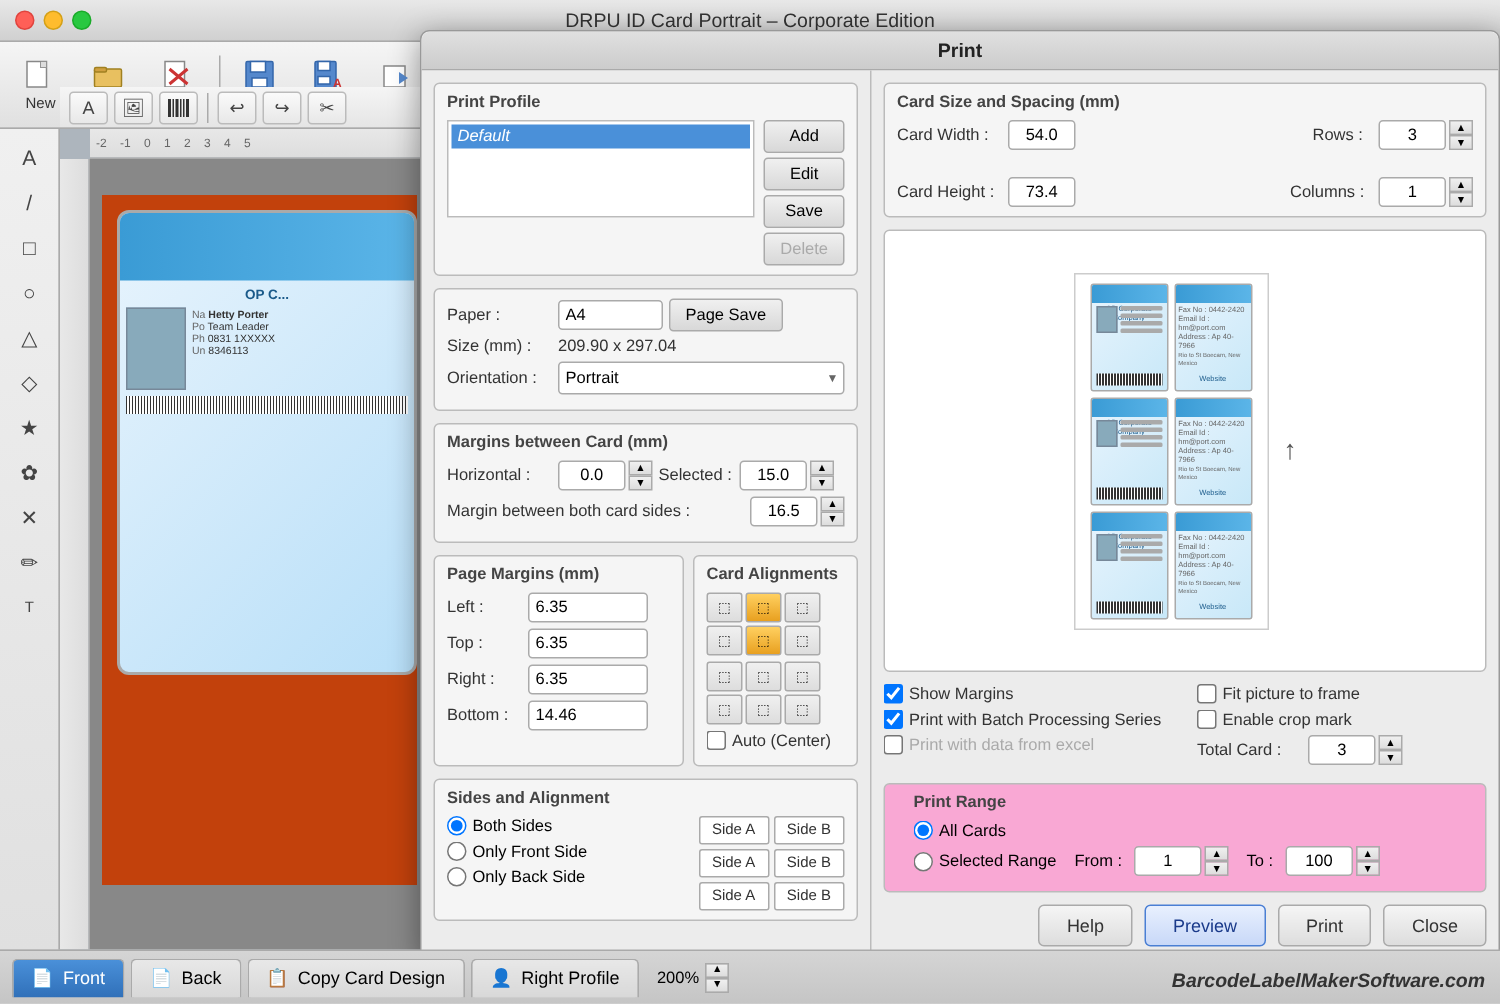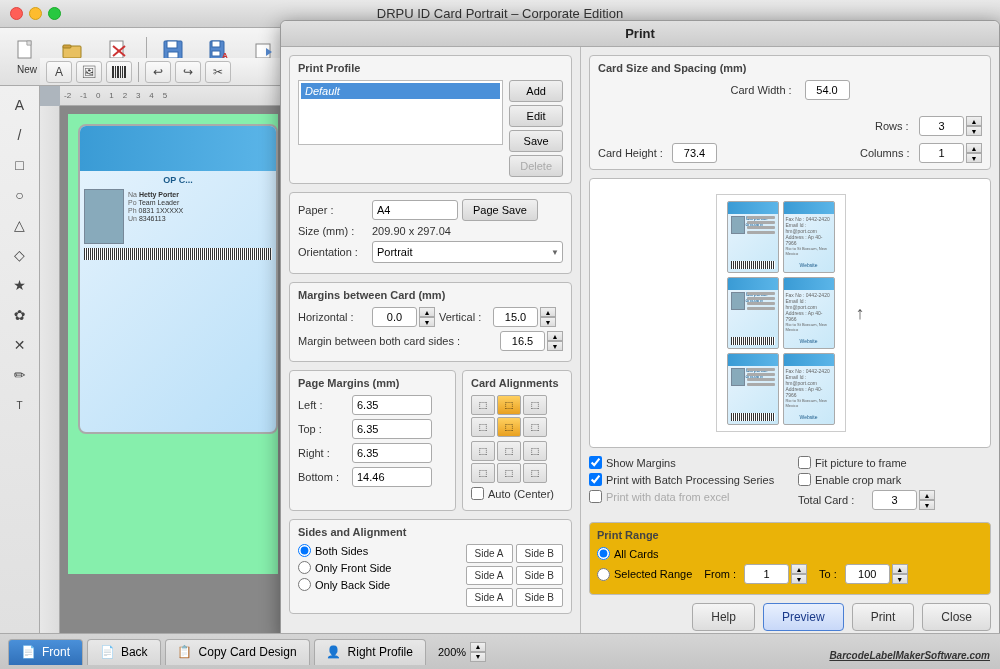--- a/index.html
+++ b/index.html
@@ -224,21 +224,21 @@
     }
     .mini-barcode {
       position: absolute; bottom: 3px; left: 3px; right: 3px; height: 8px;
       background: repeating-linear-gradient(to right, #333 0px, #333 1px, white 1px, white 2px);
     }
     .arrow-indicator {
       display: flex; align-items: center; justify-content: center;
       font-size: 18px; color: #555;
     }
 
-    .print-range-section { border: 1px solid #bbb; border-radius: 4px; background: #eab308; padding: 6px 7px; }
+    .print-range-section { border: 1px solid #bbb; border-radius: 4px; background: #f9a8d4; padding: 6px 19px; }
     .footer-btn {
       height: 28px; padding: 0 18px; font-size: 12px;
       background: linear-gradient(to bottom, #f5f5f5, #ddd);
       border: 1px solid #aaa; border-radius: 4px; cursor: pointer; color: #333;
     }
     .footer-btn.primary {
       background: linear-gradient(to bottom, #e8f0fe, #c8d8f8);
       border-color: #4a7fd4; color: #1a3a8a; font-weight: 500;
     }
 
@@ -253,23 +253,22 @@
       height: 26px; padding: 0 12px; border-radius: 4px 4px 0 0;
       display: flex; align-items: center; gap: 6px;
       background: linear-gradient(to bottom, #e8e8e8, #d8d8d8);
       border: 1px solid #aaa; border-bottom: none; cursor: pointer; font-size: 12px;
     }
     .status-tab.active {
       background: linear-gradient(to bottom, #4a90d9, #3070b9); color: white;
     }
     .brand-text {
       position: absolute; right: 10px; bottom: 8px;
-      font-size: 10px; font-weight: bold; color: #333;
+      font-size: 13px; font-weight: bold; color: #333;
       font-style: italic;
-      text-decoration: underline;
     }
     .zoom-area {
       display: flex; align-items: center; gap: 4px; font-size: 11px; margin-left: 8px;
     }
 
     .num-input-row { display: flex; align-items: center; gap: 2px; }
     .num-input {
       width: 45px; height: 20px; border: 1px solid #aaa; border-radius: 3px;
       background: white; font-size: 11px; text-align: center;
     }
@@ -392,21 +391,21 @@
   <button class="side-tool">✏</button>
   <button class="side-tool" style="font-size:10px;">T</button>
 </div>
 
 <div class="canvas-area">
   <div class="canvas-ruler-h">
     <span style="font-size:8px;color:#666;padding-left:4px;">-2&nbsp;&nbsp;&nbsp;&nbsp;-1&nbsp;&nbsp;&nbsp;&nbsp;0&nbsp;&nbsp;&nbsp;&nbsp;1&nbsp;&nbsp;&nbsp;&nbsp;2&nbsp;&nbsp;&nbsp;&nbsp;3&nbsp;&nbsp;&nbsp;&nbsp;4&nbsp;&nbsp;&nbsp;&nbsp;5</span>
   </div>
   <div class="canvas-ruler-v"></div>
   <div class="canvas-content">
-    <div style="position:absolute;top:8px;left:8px;width:210px;height:460px;background:#86efac;">
+    <div style="position:absolute;top:24px;left:8px;width:210px;height:460px;background:#c2410c;">
       <div class="card-preview-area">
         <div class="card-blue-strip"></div>
         <div style="padding:4px;font-size:9px;font-weight:bold;color:#1a5a8a;text-align:center;">OP C...</div>
         <div style="display:flex;gap:4px;padding:0 4px;">
           <div style="width:40px;height:55px;background:#8ab;border:1px solid #789;flex-shrink:0;"></div>
           <div style="flex:1;font-size:7px;color:#333;padding-top:2px;">
             <div style="margin-bottom:1px;"><span style="color:#666;">Na</span><span style="font-weight:bold;"> Hetty Porter</span></div>
             <div style="margin-bottom:1px;"><span style="color:#666;">Po</span><span> Team Leader</span></div>
             <div style="margin-bottom:1px;"><span style="color:#666;">Ph</span><span> 0831 1XXXXX</span></div>
             <div><span style="color:#666;">Un</span><span> 8346113</span></div>
@@ -440,21 +439,21 @@
             <button class="btn-small">Edit</button>
             <button class="btn-small">Save</button>
             <button class="btn-small" style="color:#aaa;">Delete</button>
           </div>
         </div>
       </div>
 
       <div class="section-box">
         <div class="form-row">
           <span class="form-label">Paper :</span>
-          <input class="form-input" style="width: 86px;" value="A4" readonly="">
+          <input class="form-input" style="width: 70px;" value="A4" readonly="">
           <button class="btn-small">Page Save</button>
         </div>
         <div class="form-row">
           <span class="form-label">Size (mm) :</span>
           <span class="form-label" style="min-width:auto;">209.90 x 297.04</span>
         </div>
         <div class="form-row">
           <span class="form-label">Orientation :</span>
           <div class="select-wrapper" style="flex:1;">
             <select class="select-input">
@@ -468,21 +467,21 @@
         <div class="section-title">Margins between Card (mm)</div>
         <div class="form-row">
           <span class="form-label">Horizontal :</span>
           <div class="num-input-row">
             <input class="num-input" value="0.0" style="">
             <div class="spinner">
                 <div class="spin-btn">▲</div>
                 <div class="spin-btn">▼</div>
               </div>
           </div>
-          <span class="form-label" style="min-width:50px;">Vertical :</span>
+          <span class="form-label" style="min-width:50px;">Selected :</span>
           <div class="num-input-row">
             <input class="num-input" value="15.0" style="">
             <div class="spinner">
                 <div class="spin-btn">▲</div>
                 <div class="spin-btn">▼</div>
               </div>
           </div>
         </div>
         <div class="form-row">
           <span class="form-label" style="min-width:auto;flex:1;">Margin between both card sides :</span>
@@ -576,39 +575,39 @@
         </div>
 
       </div>
 
     </div>
 
     <div class="dialog-right">
 
       <div class="section-box">
         <div class="section-title">Card Size and Spacing (mm)</div>
-        <div style="display:flex;gap:16px;align-items:center;flex-direction:column;">
+        <div style="display:flex;gap:16px;align-items:center;">
           <div class="form-row" style="margin-bottom:0;">
             <span class="form-label">Card Width :</span>
             <div class="num-input-row">
               <input class="num-input" value="54.0" style="">
             </div>
           </div>
           <div class="form-row" style="margin-bottom:0;margin-left:auto;">
             <span class="form-label" style="min-width:40px;">Rows :</span>
             <div class="num-input-row">
               <input class="num-input" value="3" style="">
               <div class="spinner">
                   <div class="spin-btn">▲</div>
                   <div class="spin-btn">▼</div>
                 </div>
             </div>
           </div>
         </div>
-        <div style="display:flex;gap:16px;align-items:center;margin-top:7px;">
+        <div style="display:flex;gap:16px;align-items:center;margin-top:18px;">
           <div class="form-row" style="margin-bottom:0;">
             <span class="form-label">Card Height :</span>
             <div class="num-input-row">
               <input class="num-input" value="73.4" style="">
             </div>
           </div>
           <div class="form-row" style="margin-bottom:0;margin-left:auto;">
             <span class="form-label" style="min-width:55px;">Columns :</span>
             <div class="num-input-row">
               <input class="num-input" value="1" style="">

